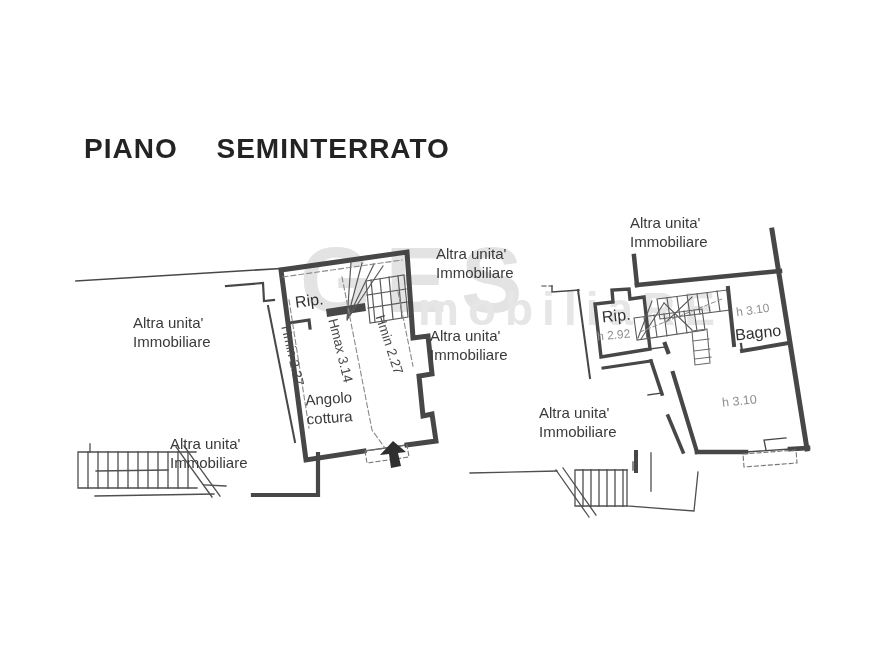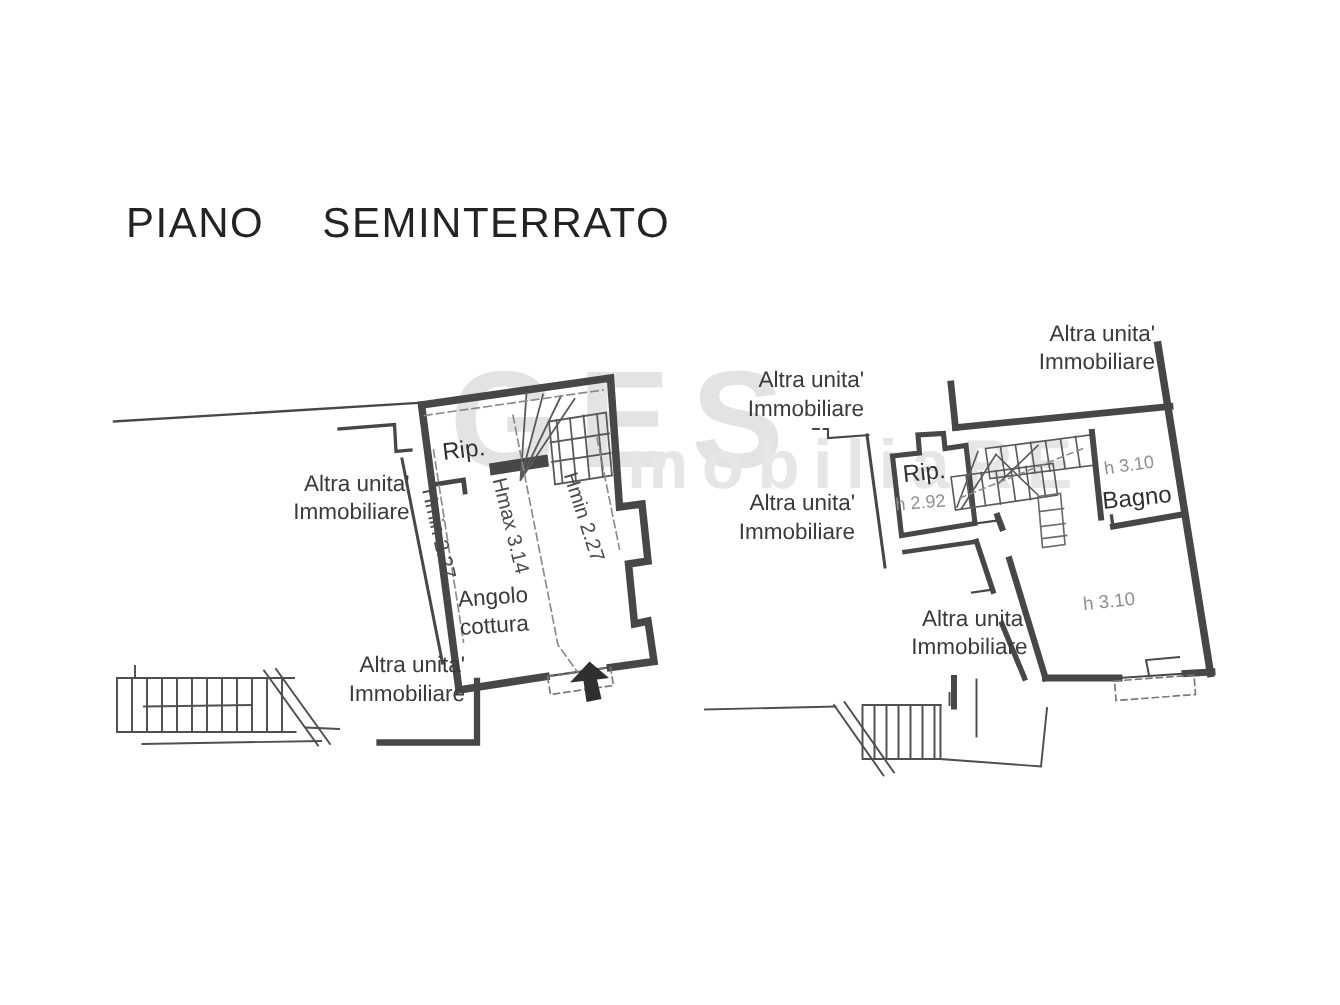--- a/index.html
+++ b/index.html
@@ -1,21 +1,21 @@
 <!DOCTYPE html>
 <html><head>
 <meta charset="utf-8">
 <style>
   html,body{margin:0;padding:0;background:#ffffff;}
   #stage{position:relative;width:893px;height:670px;background:#ffffff;overflow:hidden;
          font-family:"Liberation Sans",sans-serif;}
   svg{position:absolute;left:0;top:0;}
   .lbl{position:absolute;color:#333333;font-family:"Liberation Sans",sans-serif;}
-  .title{font-size:28px;color:#232323;letter-spacing:1px;word-spacing:30px;font-weight:400;}
-  .two{white-space:pre-line;text-align:right;line-height:1.25;font-size:15px;color:#3a3a3a;}
+  .title{font-size:28px;color:#232323;letter-spacing:1px;word-spacing:30px;font-weight:700;}
+  .two{white-space:pre-line;text-align:left;line-height:1.25;font-size:15px;color:#3a3a3a;}
   .room{font-size:16px;color:#303030;}
   .hrot{font-size:13.5px;color:#4a4a4a;transform-origin:0 0;white-space:nowrap;}
   .hsmall{font-size:12px;color:#8f8f8f;white-space:nowrap;}
   .wm{position:absolute;color:#e3e3e3;font-weight:bold;white-space:nowrap;}
   .wm1{left:300px;top:228px;font-size:92px;letter-spacing:14px;}
   .wm2{left:418px;top:282px;font-size:46px;letter-spacing:9px;color:#e6e6e6;}
 </style>
 </head>
 <body>
 

